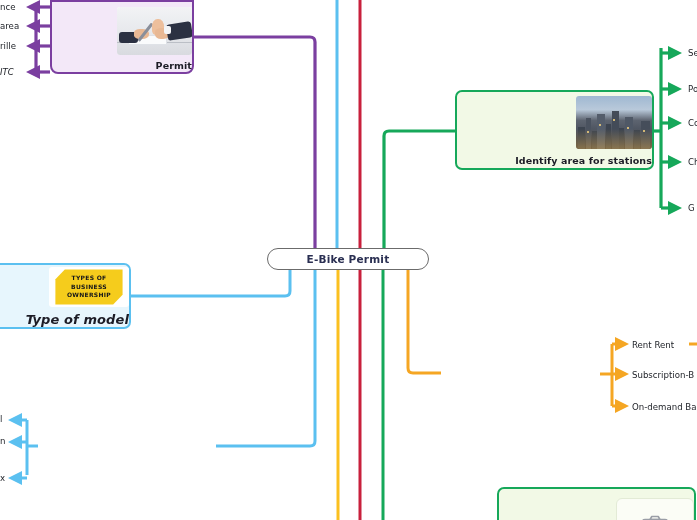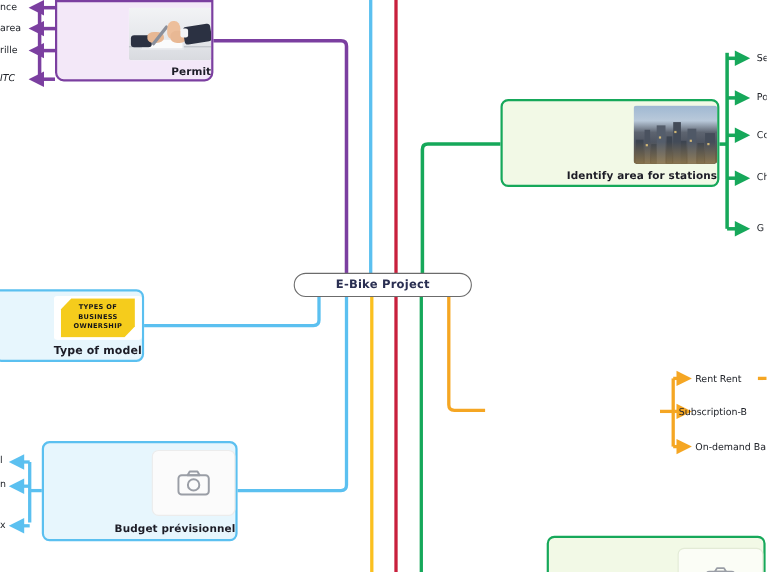--- a/index.html
+++ b/index.html
@@ -258,62 +258,52 @@
   <div class="node" id="n-typeofmodel" style="left:-6px; top:263px; width:137px; height:66px; border-color:#5bc0f0; background:#e7f6fd;">
     <div class="thumb" style="width:80px; height:40px; margin-top:2px; margin-left:14px;">
       <div class="art-hex">
         <div class="hexshape">
           <div class="hl">TYPES OF</div>
           <div class="hl">BUSINESS</div>
           <div class="hl">OWNERSHIP</div>
         </div>
       </div>
     </div>
-    <div class="caption" style="font-size:10px; margin-top:5px; margin-left:8px;">Type of model</div>
-  </div>
-
-  <div class="node" id="n-budget" style="left:38px; top:401px; width:178px; height:91px; border-color:#5bc0f0; background:#e7f6fd;">
-    <div class="ph" style="width:74px; height:58px; margin-top:3px;">
-      <svg width="30" height="24" viewBox="0 0 30 24">
-        <rect x="1.2" y="5" width="27.6" height="17.6" rx="3" ry="3" fill="none" stroke="#9a9ea6" stroke-width="1.8"></rect>
-        <path d="M9.5 5 L11.5 1.6 L18.5 1.6 L20.5 5 Z" fill="none" stroke="#9a9ea6" stroke-width="1.8" stroke-linejoin="round"></path>
-        <circle cx="15" cy="13.8" r="5.2" fill="none" stroke="#9a9ea6" stroke-width="1.8"></circle>
-      </svg>
-    </div>
-    <div class="caption" style="font-size:9.5px; margin-top:7px;">Budget prévisionnel</div>
-  </div>
+    <div class="caption" style="font-size:13px; margin-top:5px; margin-left:8px;font-style:italic;">Type of model</div>
+  </div>
+
 
 
   <div class="node" id="n-bottom-green" style="left:497px; top:487px; width:199px; height:80px; border-color:#16a85a; background:#f2f9e6;">
     <div class="ph" style="width:76px; height:53px; margin-top:3px; background:#fbfdf6; border-color:#e3ebd6;">
       <svg width="28" height="22" viewBox="0 0 30 24">
         <rect x="1.2" y="5" width="27.6" height="17.6" rx="3" ry="3" fill="none" stroke="#9a9ea6" stroke-width="1.8"></rect>
         <path d="M9.5 5 L11.5 1.6 L18.5 1.6 L20.5 5 Z" fill="none" stroke="#9a9ea6" stroke-width="1.8" stroke-linejoin="round"></path>
         <circle cx="15" cy="13.8" r="5.2" fill="none" stroke="#9a9ea6" stroke-width="1.8"></circle>
       </svg>
     </div>
     <div class="caption" style="font-size:9.5px; margin-top:6px;"></div>
   </div>
 
   <div id="root-node" style="left:267px; top:248px; width:162px; height:22px;">
-    <span class="caption">E-Bike Project</span>
+    <span class="caption">E-Bike Permit</span>
   </div>
 
   <div class="leaf-label" style="left:0px; top:3px;">nce</div>
   <div class="leaf-label" style="left:0px; top:22px;">area</div>
   <div class="leaf-label" style="left:0px; top:42px;">rille</div>
   <div class="leaf-label" style="left:0px; top:68px;font-style:italic;">ITC</div>
 
   <div class="leaf-label" style="left:0px; top:415px;">l</div>
   <div class="leaf-label" style="left:0px; top:437px;">n</div>
   <div class="leaf-label" style="left:0px; top:474px;">x</div>
 
   <div class="leaf-label" style="left:688px; top:49px;">Se</div>
   <div class="leaf-label" style="left:688px; top:85px;">Po</div>
   <div class="leaf-label" style="left:688px; top:119px;">Co</div>
   <div class="leaf-label" style="left:688px; top:158px;">Ch</div>
   <div class="leaf-label" style="left:688px; top:204px;">G</div>
 
   <div class="leaf-label" style="left:632px; top:341px;">Rent Rent</div>
-  <div class="leaf-label" style="left:617px; top:371px;">Subscription-B</div>
+  <div class="leaf-label" style="left:632px; top:371px;">Subscription-B</div>
   <div class="leaf-label" style="left:632px; top:403px;">On-demand Ba</div>
 
 </div>
 
 </body></html>

